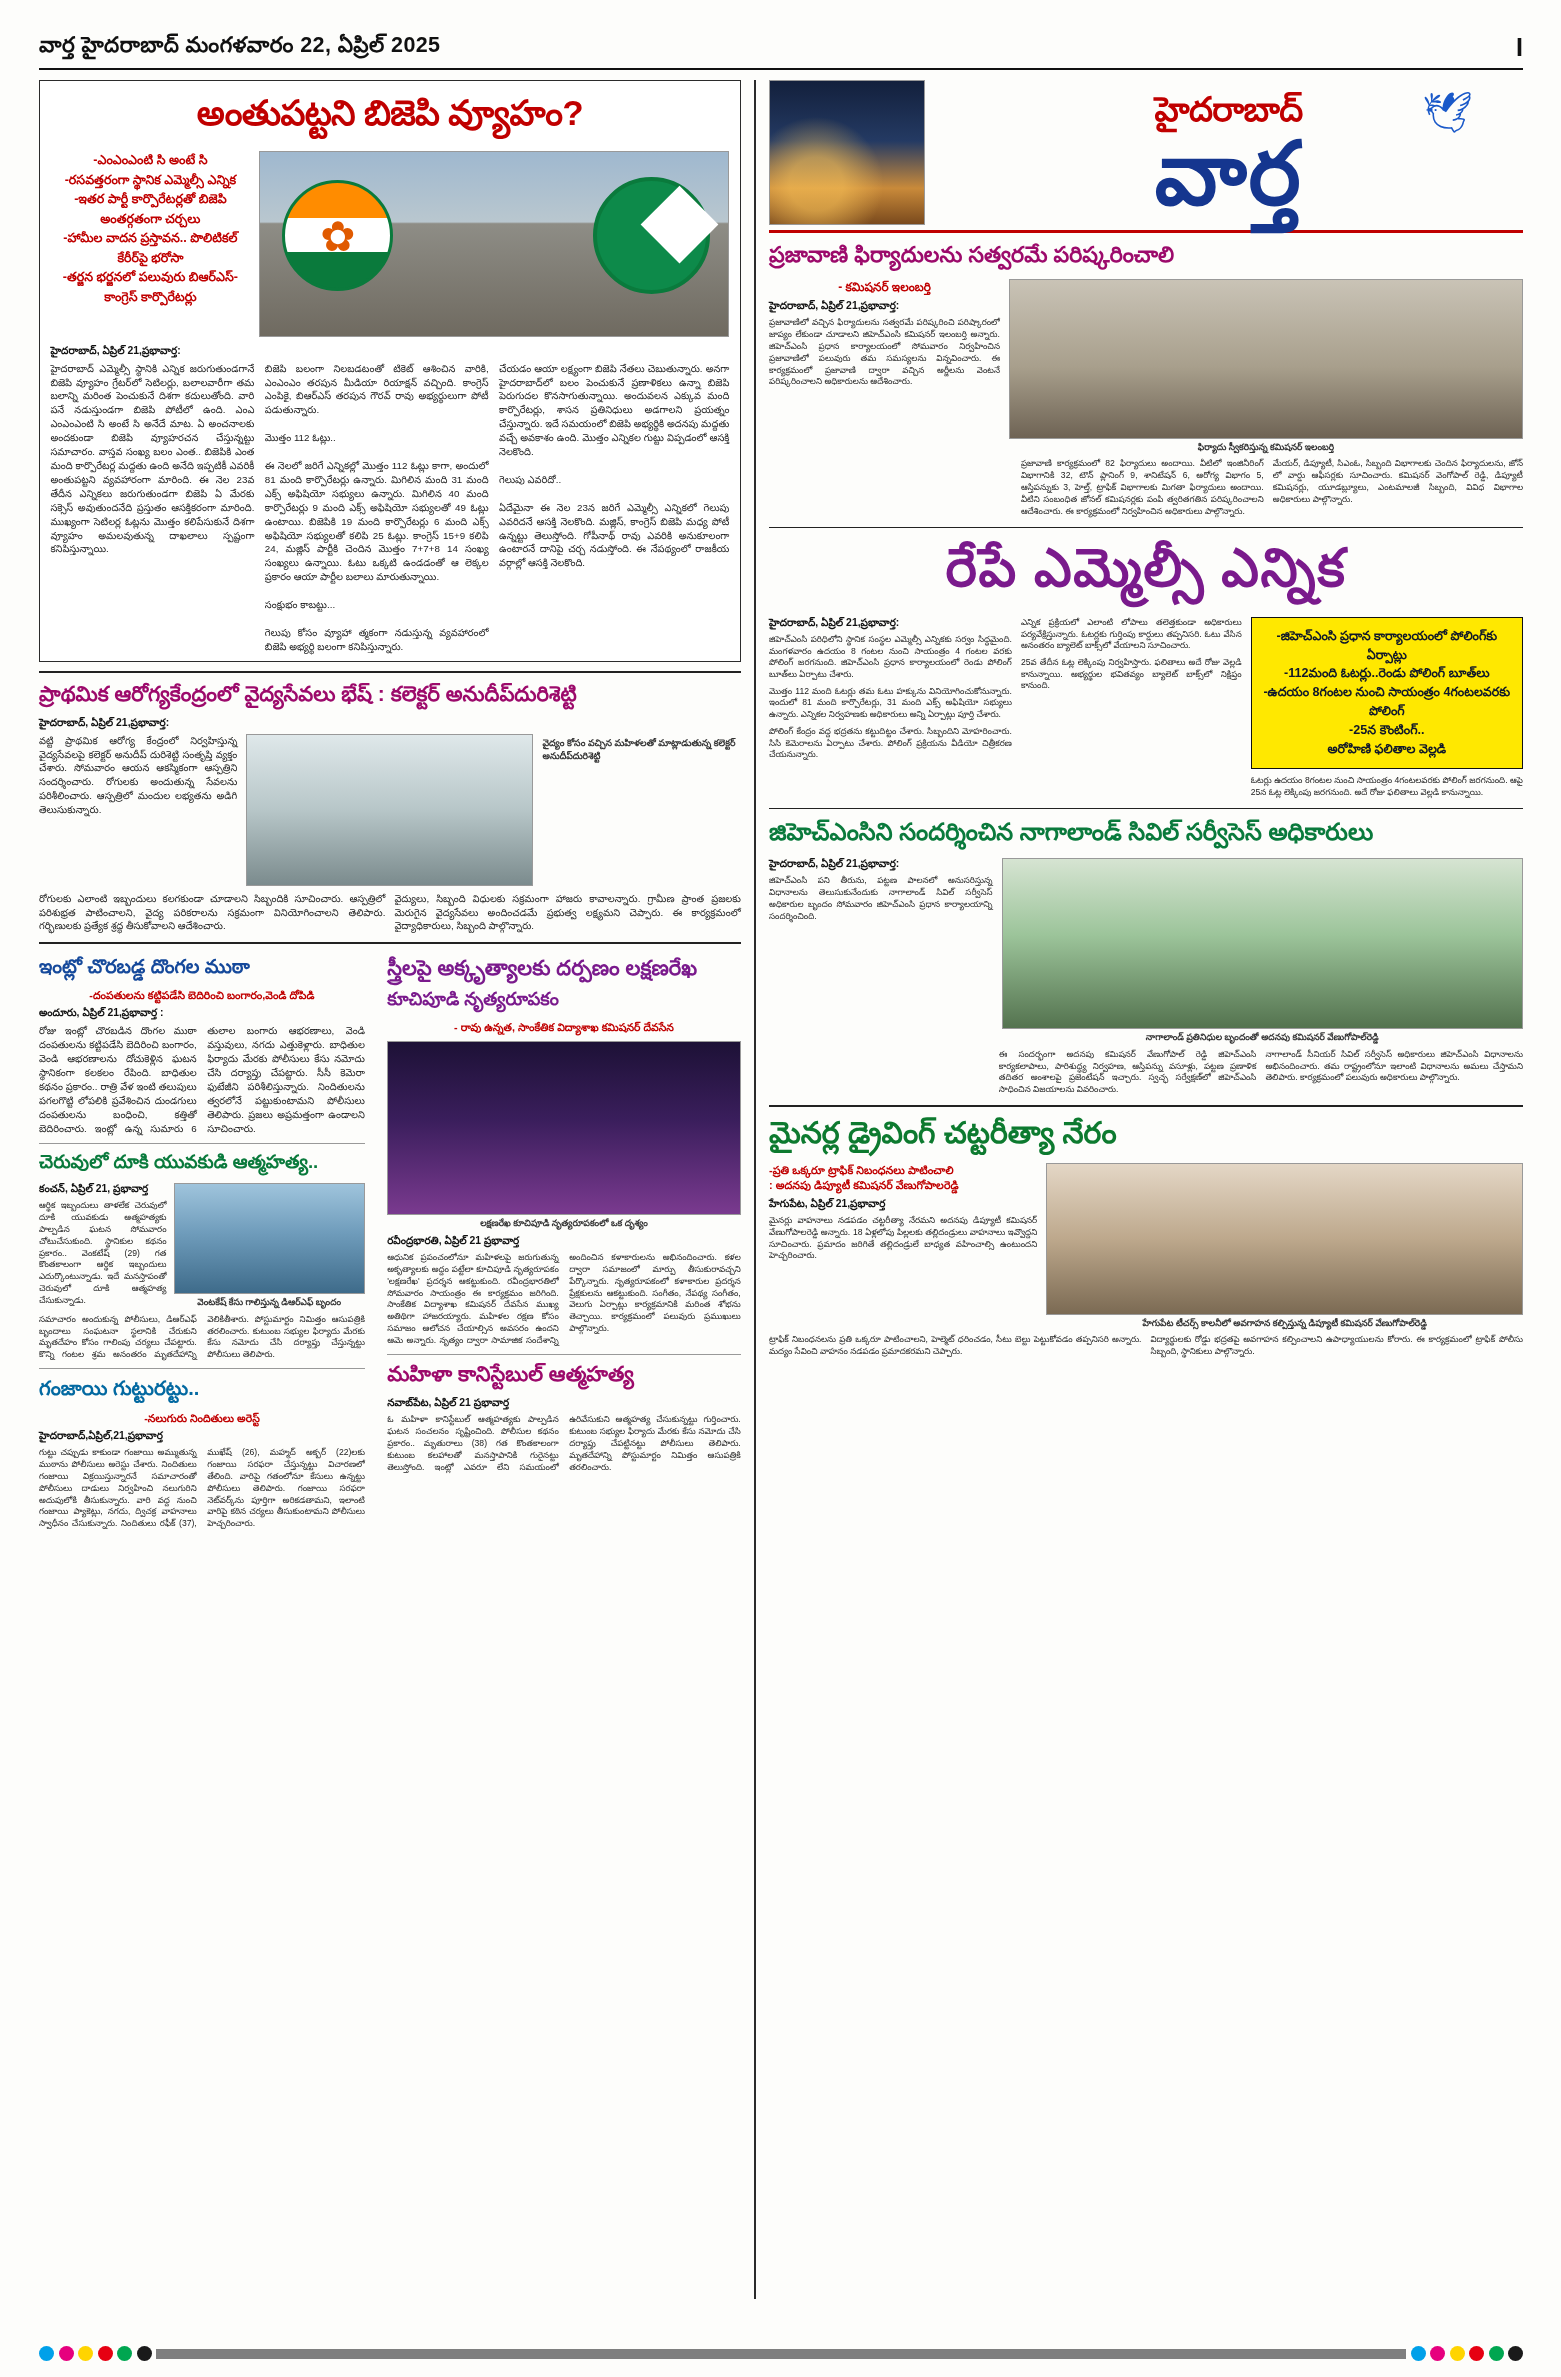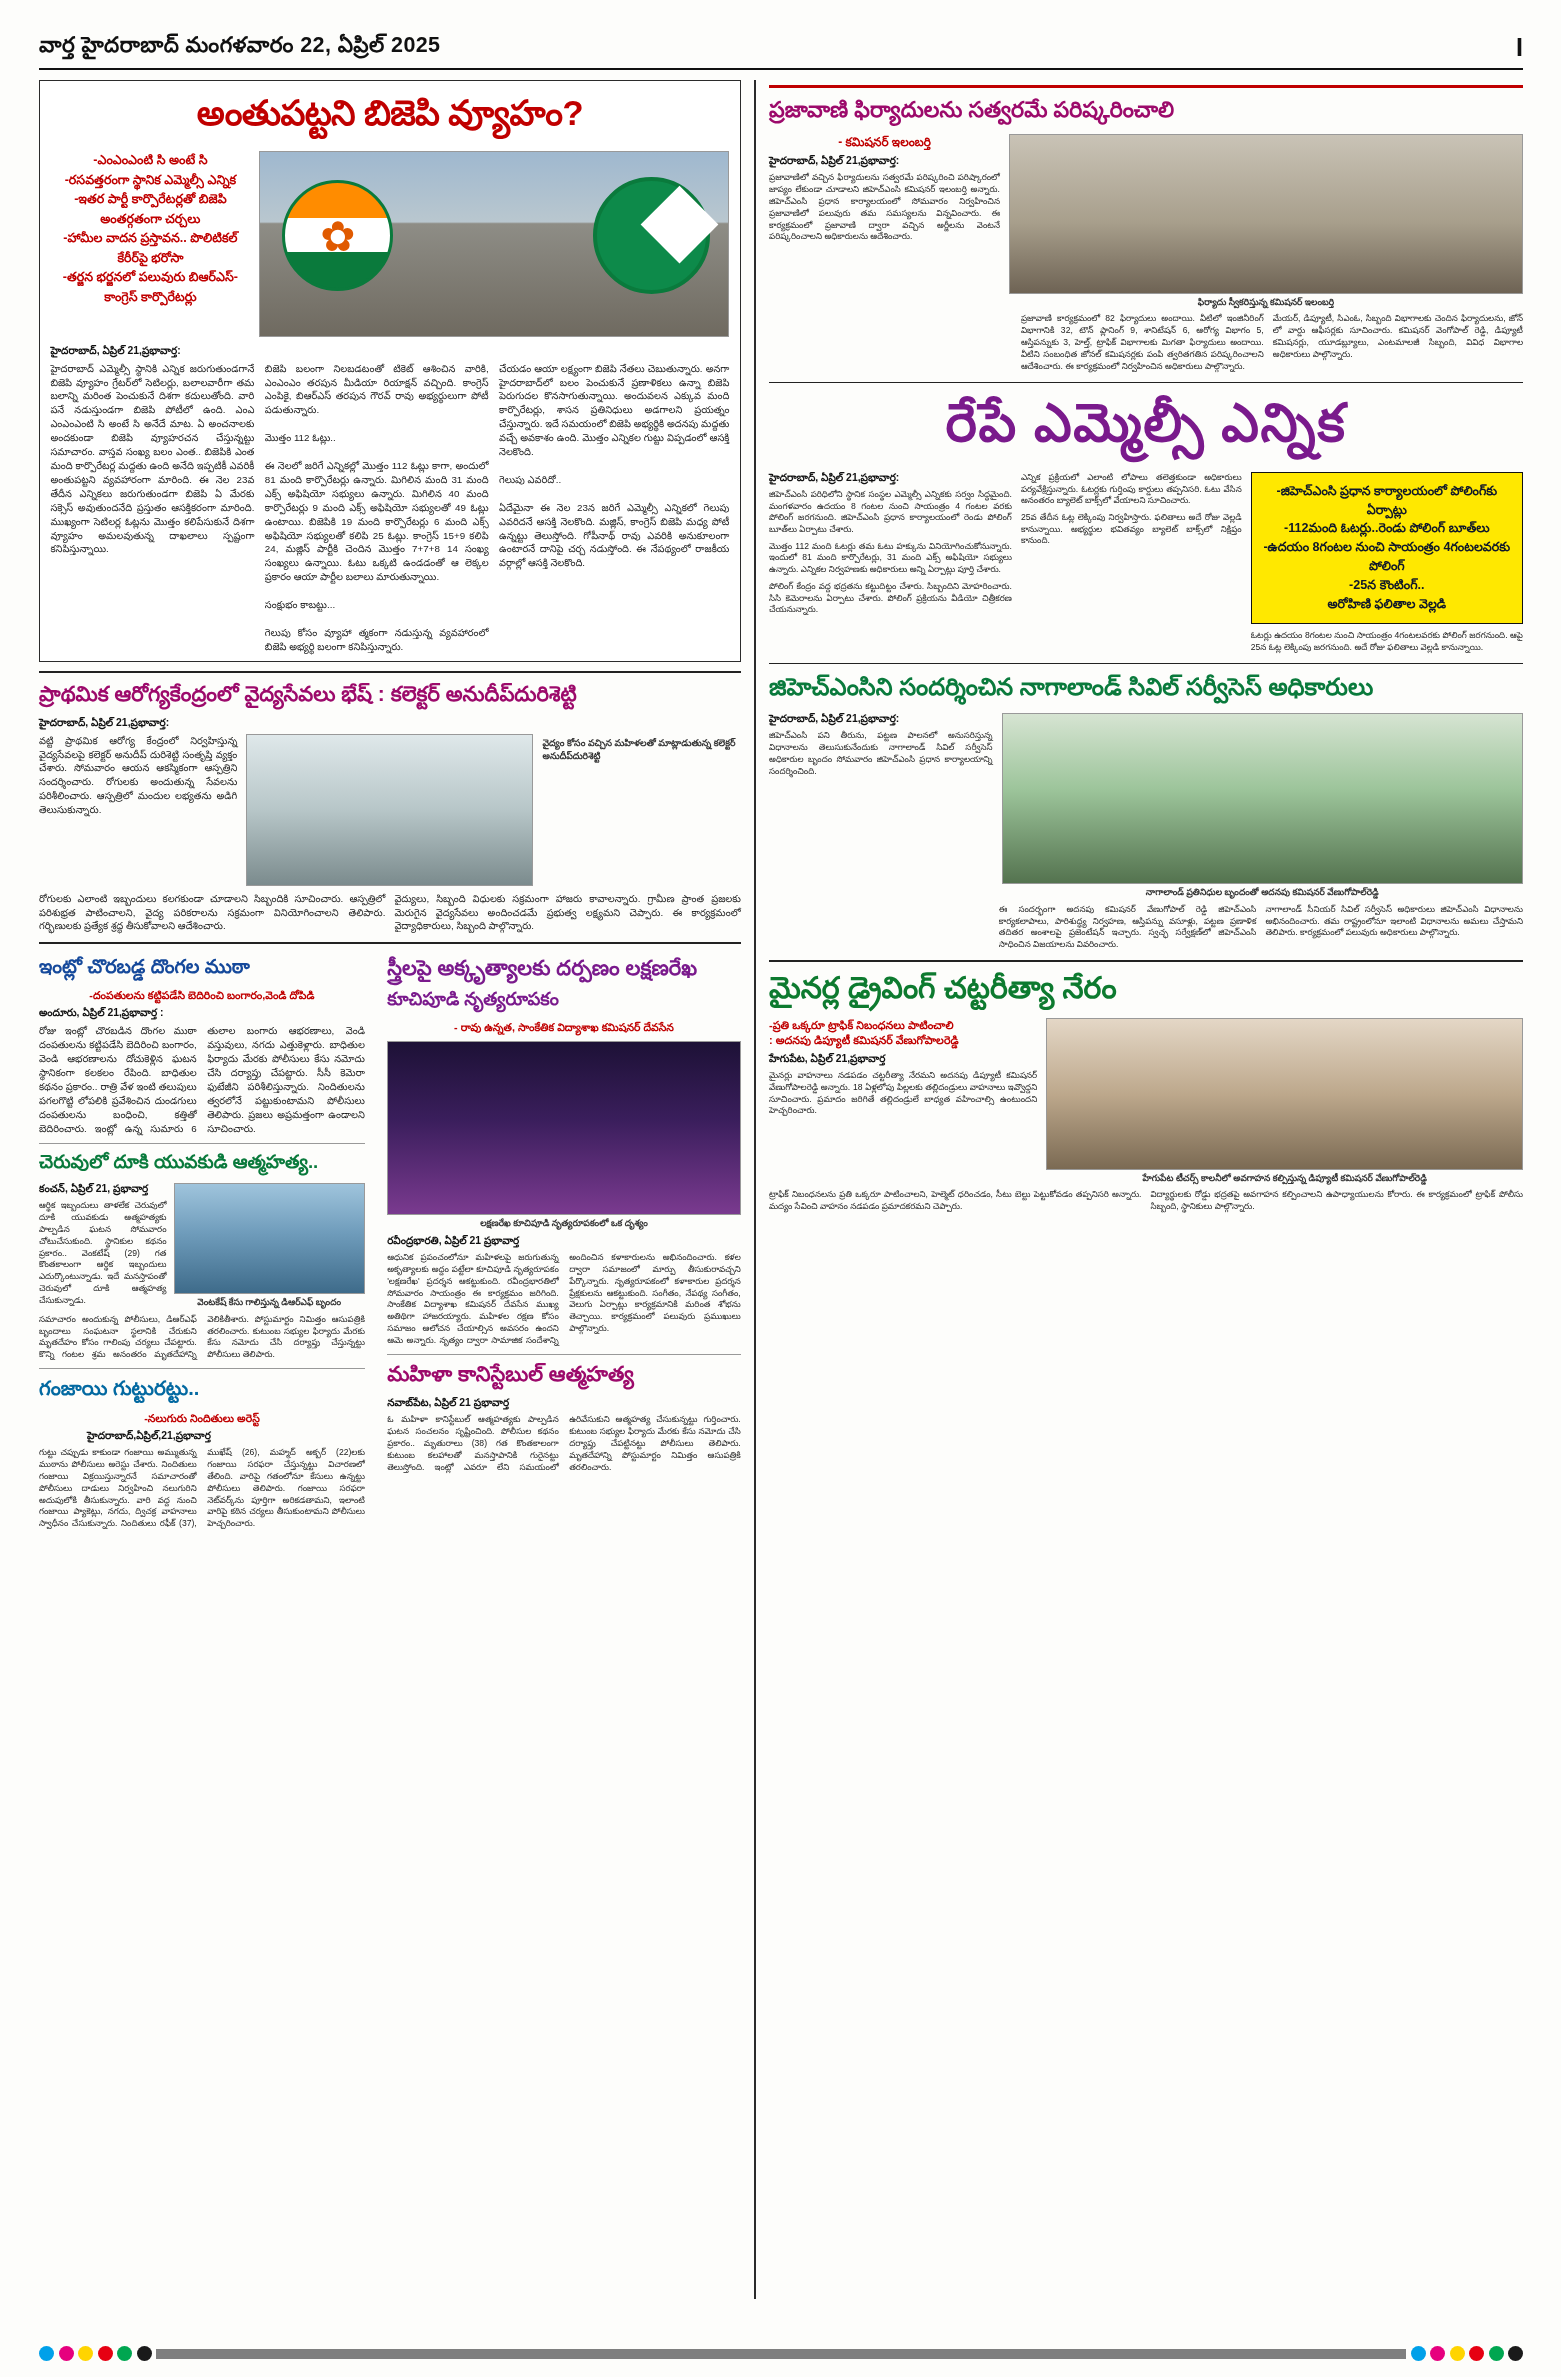--- a/index.html
+++ b/index.html
@@ -300,21 +300,21 @@
             </div>
           </div>
           <div class="body-text tiny cols2" style="margin-top:4.5px;">
             <span>సమాచారం అందుకున్న పోలీసులు, డిఆర్‌ఎఫ్ బృందాలు సంఘటనా స్థలానికి చేరుకుని మృతదేహం కోసం గాలింపు చర్యలు చేపట్టారు. కొన్ని గంటల శ్రమ అనంతరం మృతదేహాన్ని వెలికితీశారు. పోస్టుమార్టం నిమిత్తం ఆసుపత్రికి తరలించారు. కుటుంబ సభ్యుల ఫిర్యాదు మేరకు కేసు నమోదు చేసి దర్యాప్తు చేస్తున్నట్టు పోలీసులు తెలిపారు.</span>
           </div>
 
           <div class="sep-thin"></div>
 
           <h2 class="sub-headline red" style="font-size:20px;">గంజాయి గుట్టురట్టు..</h2>
           <div class="redbar" style="text-align:center; font-size:10.8px;">-నలుగురు నిందితులు అరెస్ట్</div>
-          <div class="dateline" style="margin-top:4.5px;margin-left:48px;">హైదరాబాద్,ఏప్రిల్,21,ప్రభావార్త</div>
+          <div class="dateline" style="margin-top:4.5px;">హైదరాబాద్,ఏప్రిల్,21,ప్రభావార్త</div>
           <div class="body-text tiny cols2">
             <span>గుట్టు చప్పుడు కాకుండా గంజాయి అమ్ముతున్న ముఠాను పోలీసులు అరెస్టు చేశారు. నిందితులు గంజాయి విక్రయిస్తున్నారనే సమాచారంతో పోలీసులు దాడులు నిర్వహించి నలుగురిని అదుపులోకి తీసుకున్నారు. వారి వద్ద నుంచి గంజాయి ప్యాకెట్లు, నగదు, ద్విచక్ర వాహనాలు స్వాధీనం చేసుకున్నారు.</span>
             <span>నిందితులు రఫీక్ (37), ముఖేష్ (26), మహ్మద్ అక్బర్ (22)లకు గంజాయి సరఫరా చేస్తున్నట్టు విచారణలో తేలింది. వారిపై గతంలోనూ కేసులు ఉన్నట్టు పోలీసులు తెలిపారు. గంజాయి సరఫరా నెట్‌వర్క్‌ను పూర్తిగా అరికడతామని, ఇలాంటి వారిపై కఠిన చర్యలు తీసుకుంటామని పోలీసులు హెచ్చరించారు.</span>
           </div>
         </div>
 
         <div class="vrule"></div>
 
         <div style="width:51%;">
           <h2 class="sub-headline purple" style="font-size:21px;">స్త్రీలపై అక్కృత్యాలకు దర్పణం లక్షణరేఖ</h2>
@@ -338,20 +338,30 @@
             <span>ఇంట్లో ఎవరూ లేని సమయంలో ఉరివేసుకుని ఆత్మహత్య చేసుకున్నట్టు గుర్తించారు. కుటుంబ సభ్యుల ఫిర్యాదు మేరకు కేసు నమోదు చేసి దర్యాప్తు చేపట్టినట్టు పోలీసులు తెలిపారు. మృతదేహాన్ని పోస్టుమార్టం నిమిత్తం ఆసుపత్రికి తరలించారు.</span>
           </div>
         </div>
       </div>
     </div>
 
     <div class="vrule"></div>
 
     <div class="right-col">
 
+      <div class="nameplate">
+        <div class="photo ph-charminar np-photo"></div>
+        <div class="np-text">
+          <div class="np-hyd">హైదరాబాద్</div>
+          <div class="np-varta">
+            <span>వార్త</span>
+          </div>
+        </div>
+        <div class="bird" style="position:absolute; right:89px; top:89px;">🕊</div>
+      </div>
       <div class="np-rule"></div>
 
       <div style="margin-top:9px;">
         <h2 class="sub-headline" style="font-size:22px; color:#9c0a6b;">ప్రజావాణి ఫిర్యాదులను సత్వరమే పరిష్కరించాలి</h2>
         <div class="flexrow" style="gap:9px; align-items:flex-start;">
           <div style="width:31%;">
             <div class="redbar" style="font-size:12px; text-align:center;">- కమిషనర్ ఇలంబర్తి</div>
             <div class="dateline" style="margin-top:4.5px;">హైదరాబాద్, ఏప్రిల్ 21,ప్రభావార్త:</div>
             <div class="body-text tiny">ప్రజావాణిలో వచ్చిన ఫిర్యాదులను సత్వరమే పరిష్కరించి పరిష్కారంలో జాప్యం లేకుండా చూడాలని జిహెచ్‌ఎంసి కమిషనర్ ఇలంబర్తి అన్నారు. జిహెచ్‌ఎంసి ప్రధాన కార్యాలయంలో సోమవారం నిర్వహించిన ప్రజావాణిలో పలువురు తమ సమస్యలను విన్నవించారు. ఈ కార్యక్రమంలో ప్రజావాణి ద్వారా వచ్చిన అర్జీలను వెంటనే పరిష్కరించాలని అధికారులను ఆదేశించారు.</div>
           </div>

